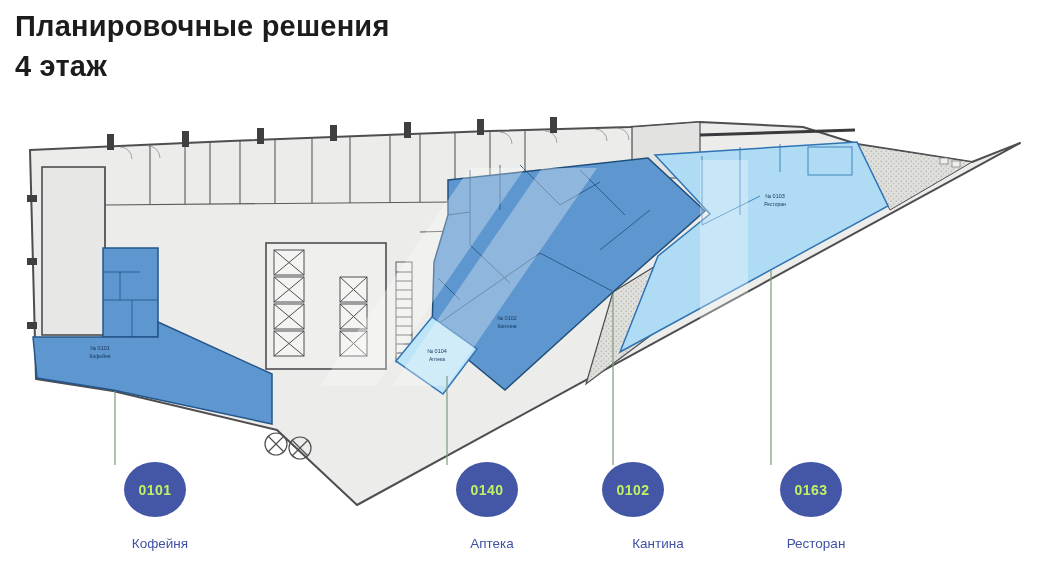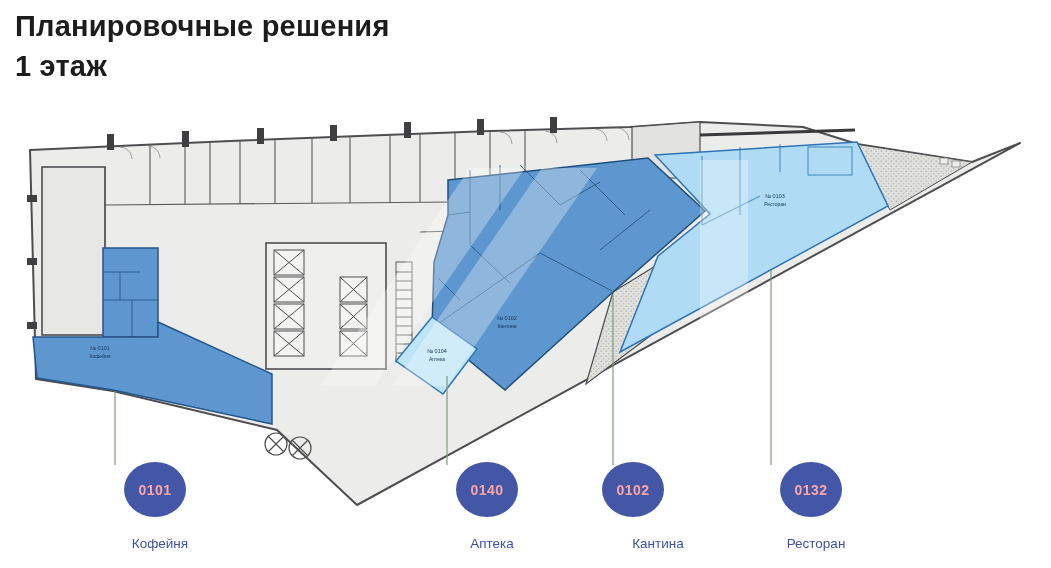--- a/index.html
+++ b/index.html
@@ -9,38 +9,38 @@
     padding-left:40px;
   }
   .title{
     position:absolute;left:15px;top:6px;color:#1c1c1c;
     font-size:29px;font-weight:600;line-height:40px;letter-spacing:.2px;
   }
   .plan-svg{position:absolute;left:0;top:0;}
   .marker{position:absolute;}
   .marker-circle{
     position:absolute;width:62px;height:55px;border-radius:50%;
-    background:#4457A6;color:#fca5a5;display:flex;align-items:center;justify-content:center;
+    background:#4457A6;color:#bef264;display:flex;align-items:center;justify-content:center;
     font-size:14px;font-weight:600;letter-spacing:.5px;cursor:pointer;border:none;
   }
   .marker-label{
     position:absolute;width:130px;text-align:center;top:536px;
     color:#3F51A5;font-size:13.5px;font-weight:400;
   }
   svg text.micro{font-family:"Liberation Sans",sans-serif;font-size:5.5px;fill:#17365D;}
   svg text.micro2{font-family:"Liberation Sans",sans-serif;font-size:5px;fill:#17365D;}
 </style>
 </head>
 <body>
 
 <div class="stage">
 
   <div class="title">
     <div>Планировочные решения</div>
-    <div>1 этаж</div>
+    <div>4 этаж</div>
   </div>
 
   <svg class="plan-svg" width="1051" height="568" viewBox="0 0 1051 568">
     <defs>
       <pattern id="dots" width="5" height="5" patternUnits="userSpaceOnUse">
         <rect width="5" height="5" fill="#DFDFDC"></rect>
         <circle cx="1.2" cy="1.2" r="0.7" fill="#ababa8"></circle>
         <circle cx="3.6" cy="3.8" r="0.7" fill="#b9b9b6"></circle>
       </pattern>
     </defs>
@@ -195,17 +195,17 @@
     <button class="marker-circle" style="left:416px;top:462px;">0140</button>
     <div class="marker-label" style="left:387px;">Аптека</div>
   </div>
 
   <div class="marker">
     <button class="marker-circle" style="left:562px;top:462px;">0102</button>
     <div class="marker-label" style="left:553px;">Кантина</div>
   </div>
 
   <div class="marker">
-    <button class="marker-circle" style="left:740px;top:462px;">0132</button>
+    <button class="marker-circle" style="left:740px;top:462px;">0163</button>
     <div class="marker-label" style="left:711px;">Ресторан</div>
   </div>
 
 </div>
 
 </body></html>

